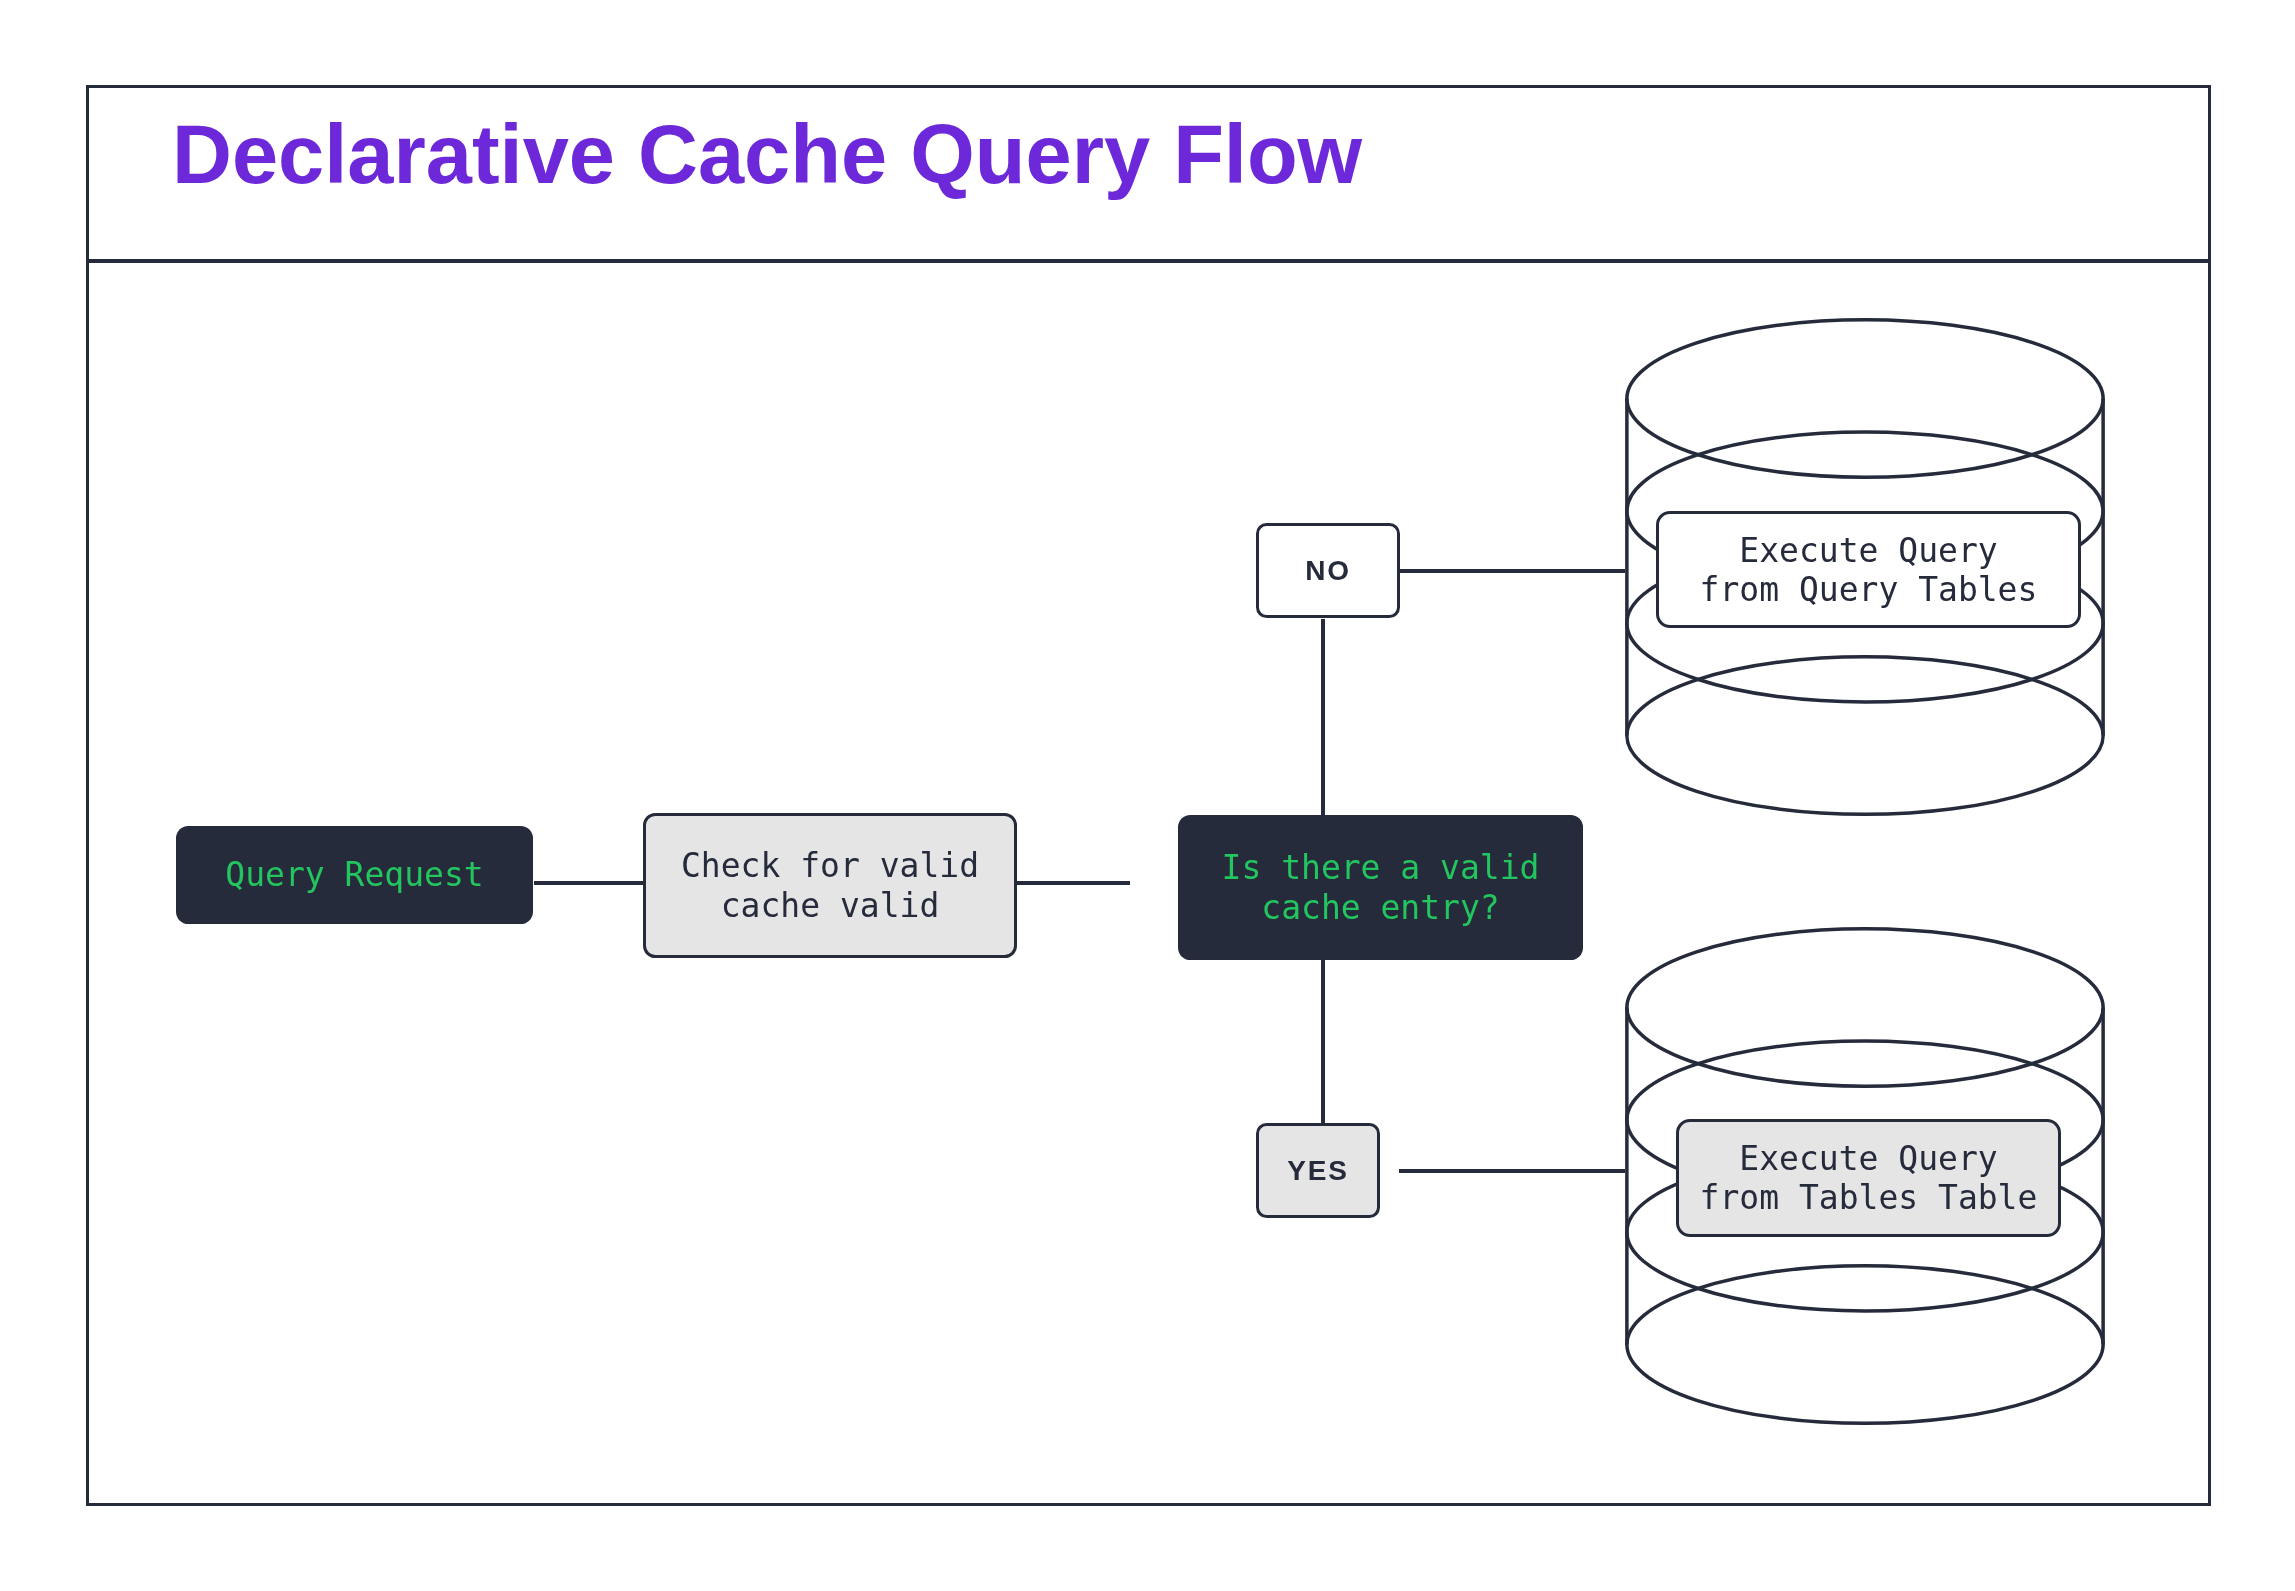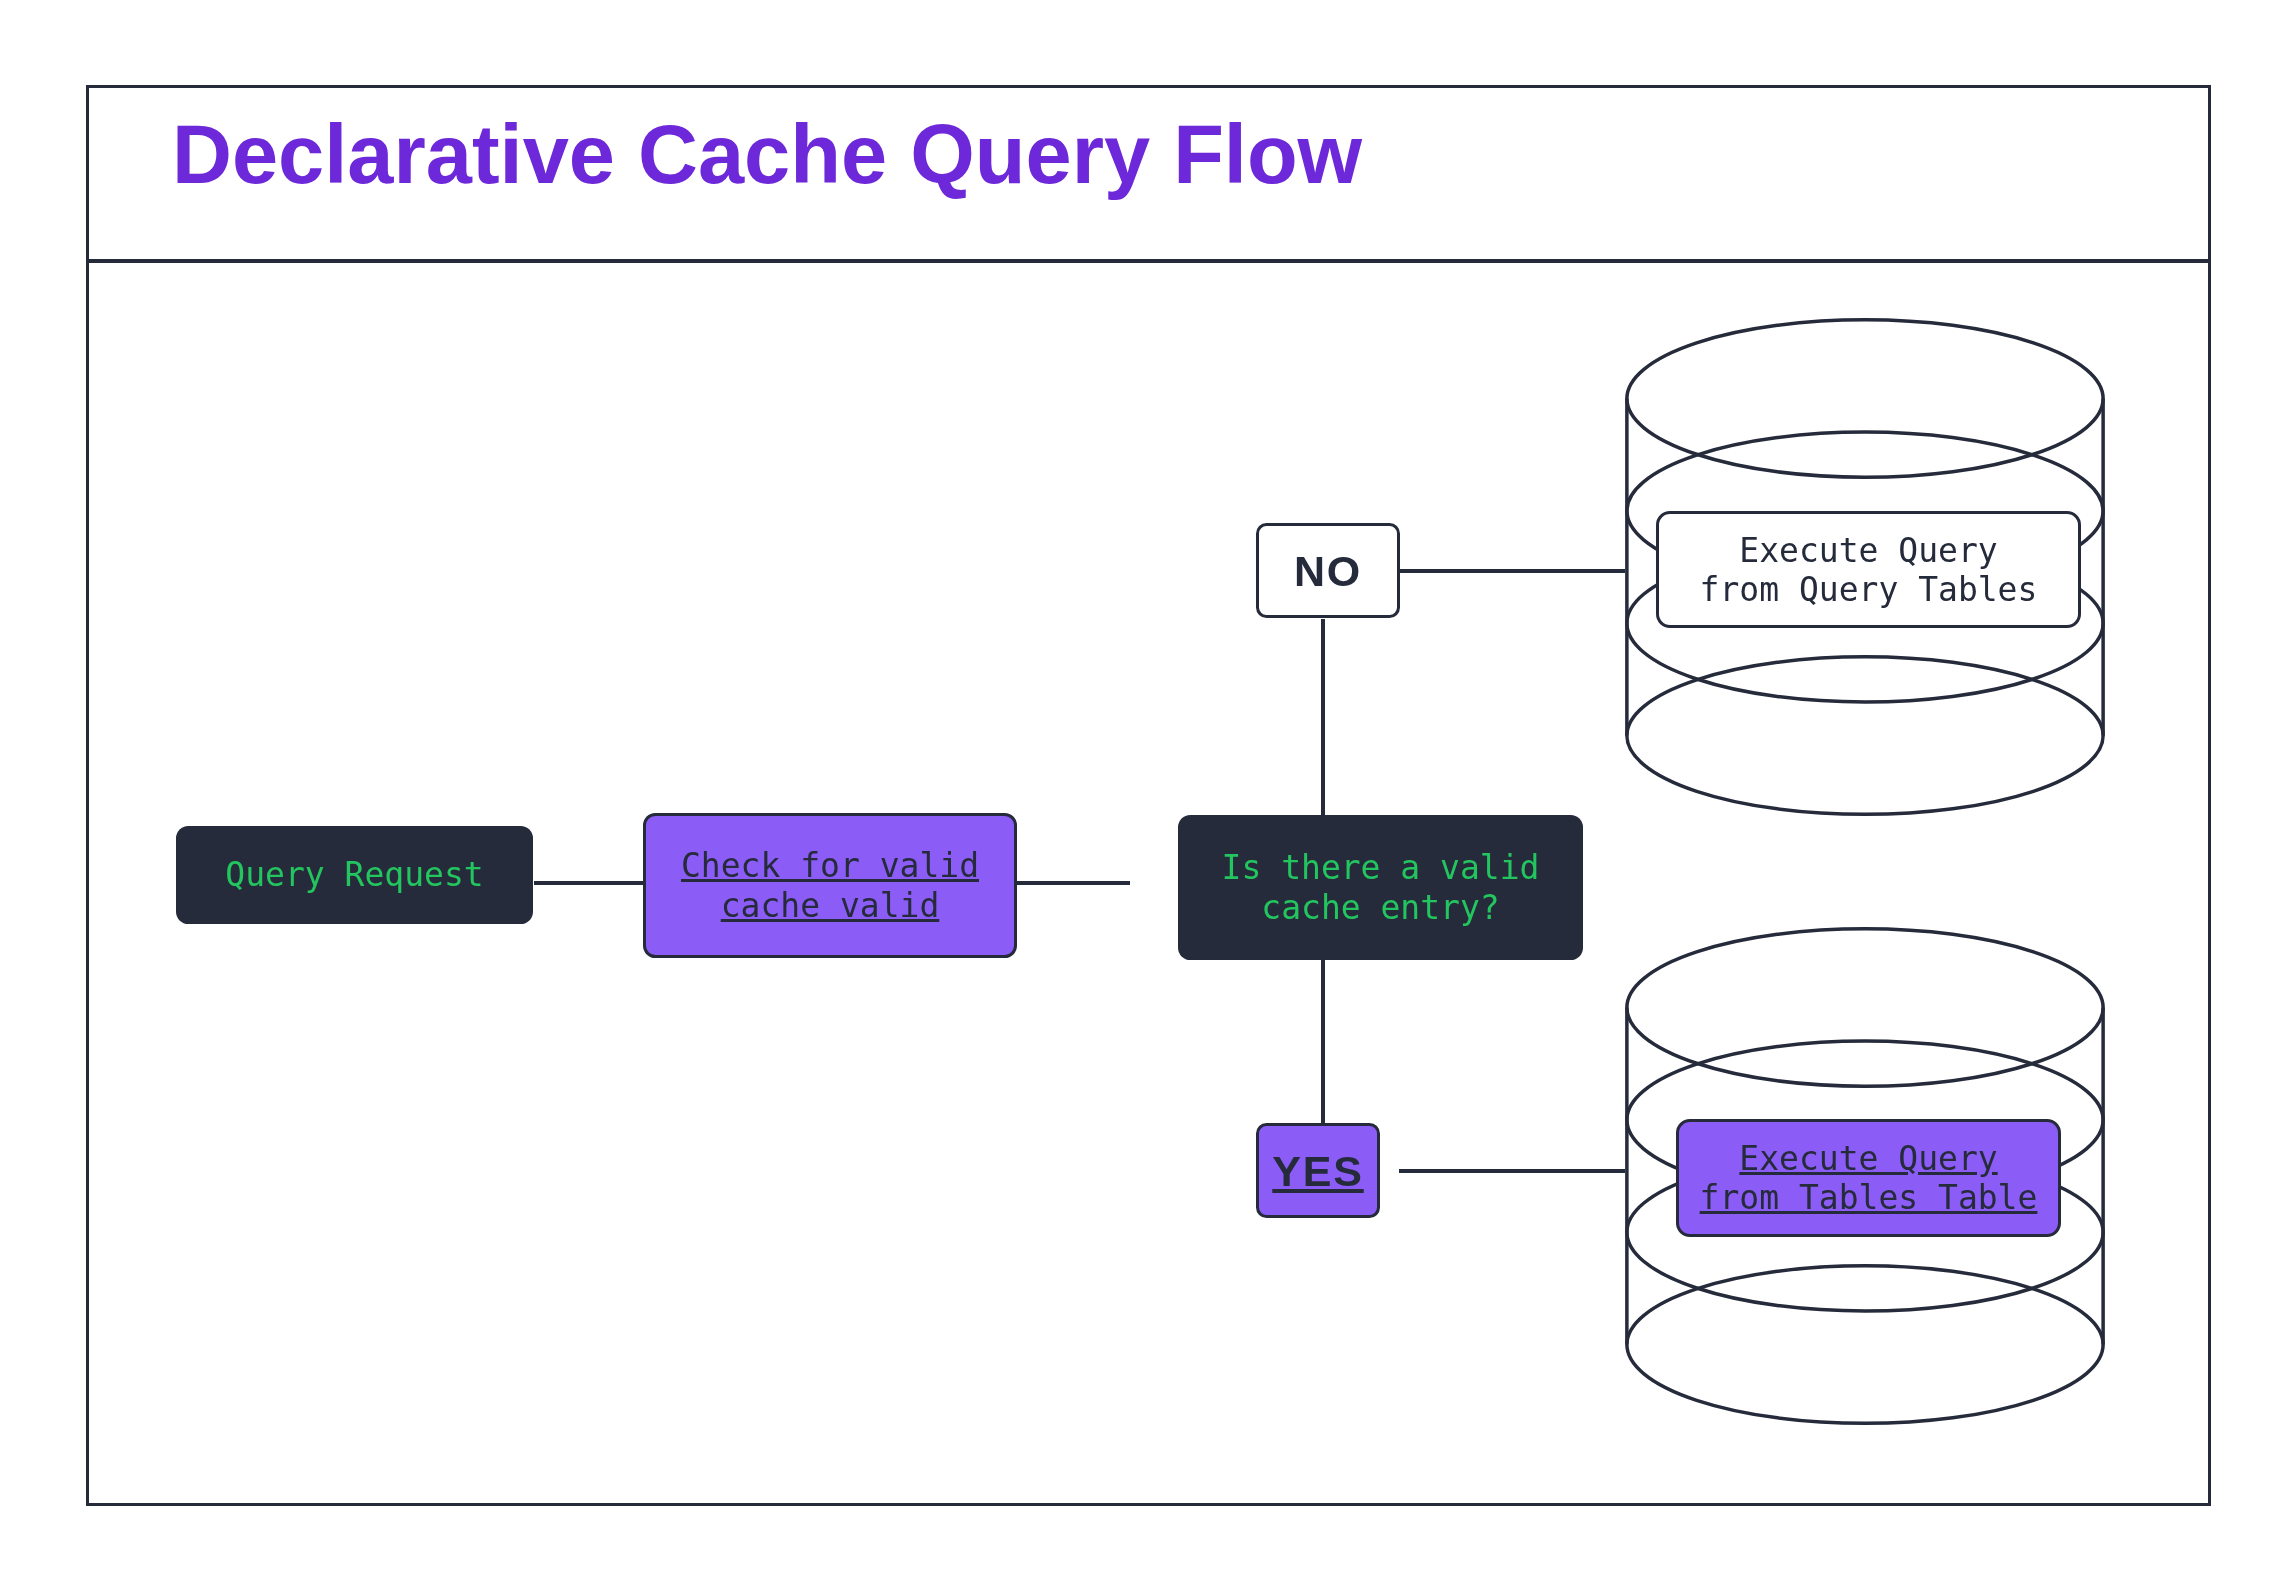--- a/index.html
+++ b/index.html
@@ -10,23 +10,23 @@
   .frame{position:absolute;left:86px;top:85px;width:2125px;height:1421px;
          border:3.5px solid #262b3b;box-sizing:border-box;background:#ffffff;}
   .divider{position:absolute;left:86px;top:259px;width:2125px;height:3.5px;background:#262b3b;}
   .title{position:absolute;left:172px;top:113px;font-family:"Liberation Sans", sans-serif;
          font-weight:bold;font-size:83px;line-height:1;color:#6d28d9;white-space:nowrap;}
 
   
   .node{position:absolute;display:flex;flex-direction:column;align-items:center;justify-content:center;
         box-sizing:border-box;text-align:center;font-size:33px;line-height:40px;white-space:nowrap;}
   .dark{background:#262b3b;color:#22c55e;border-radius:12.3px;}
-  .green{background:#8b5cf6;color:#262b3b;border:3.5px solid #262b3b;border-radius:12.3px;text-decoration:underline;}
+  .green{background:#e5e5e5;color:#262b3b;border:3.5px solid #262b3b;border-radius:12.3px;}
   .white{background:#ffffff;color:#262b3b;border:3.5px solid #262b3b;border-radius:12.3px;}
-  .tag{font-family:"Liberation Sans", sans-serif;font-weight:bold;letter-spacing:1.8px;font-size:43px;}
+  .tag{font-family:"Liberation Sans", sans-serif;font-weight:bold;letter-spacing:1.8px;font-size:28px;}
 
   
   .n-query   {left:176px; top:826px; width:357px;height:98px;}
   .n-check   {left:643px; top:813px; width:374px;height:145px;}
   .n-decision{left:1130px;top:815px; width:405px;height:145px;margin-left:48px;}
   .n-no      {left:1256px;top:523px; width:144px;height:95px;border-radius:10.5px;}
   .n-yes     {left:1256px;top:1123px;width:124px;height:95px;border-radius:10.5px;}
   .n-srclbl  {left:1656px;top:511px; width:425px;height:117px;border-radius:14px;line-height:39px;}
   .n-cachelbl{left:1676px;top:1119px;width:385px;height:118px;border-radius:14px;line-height:39px;}
 

